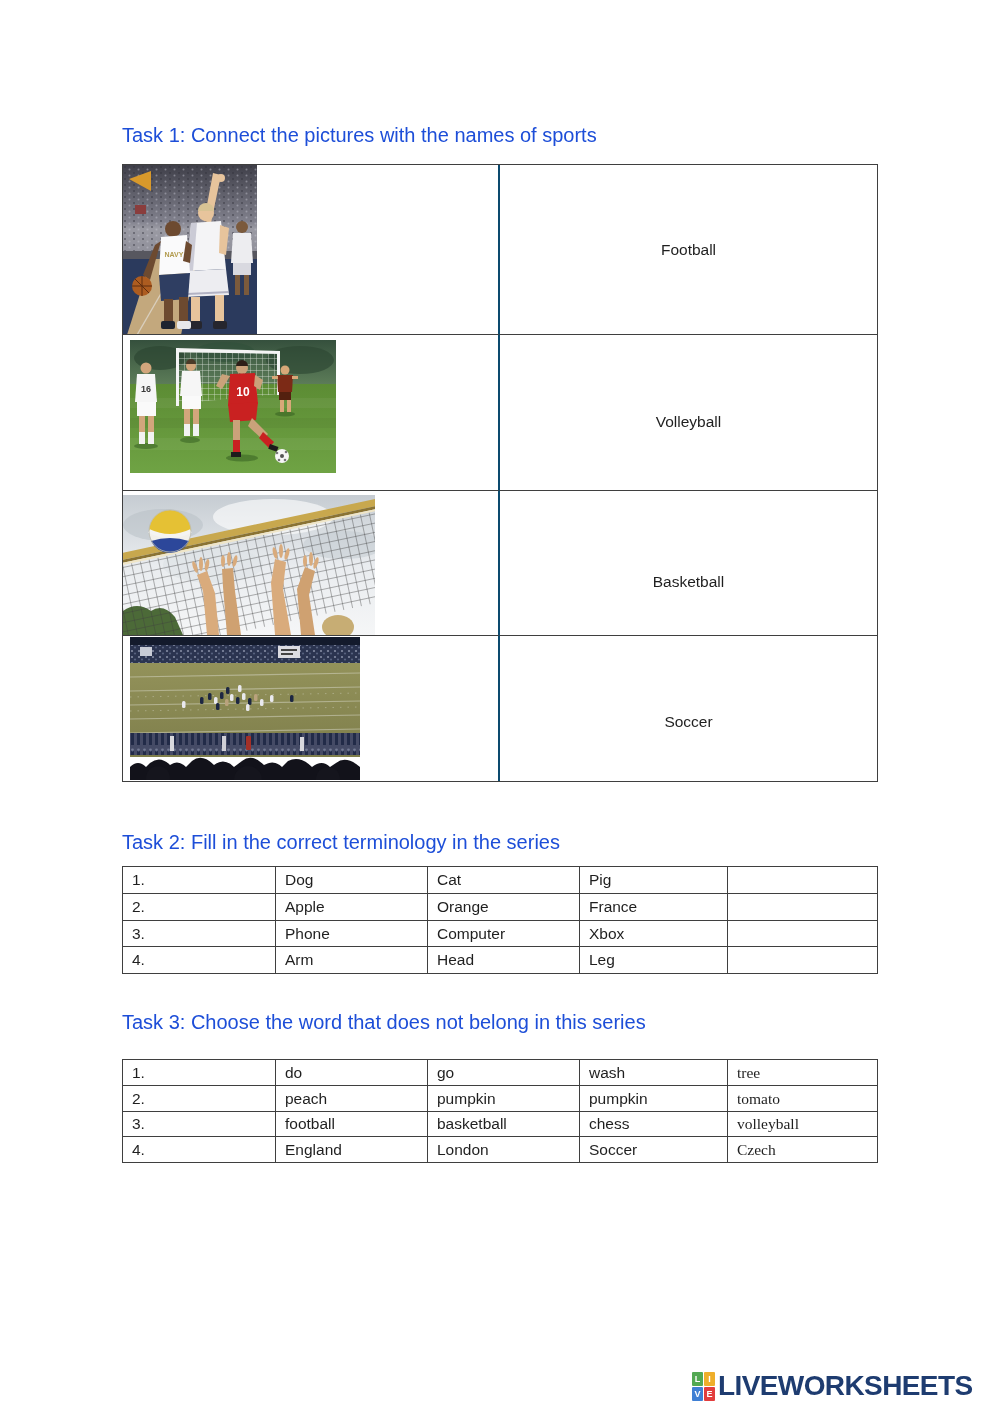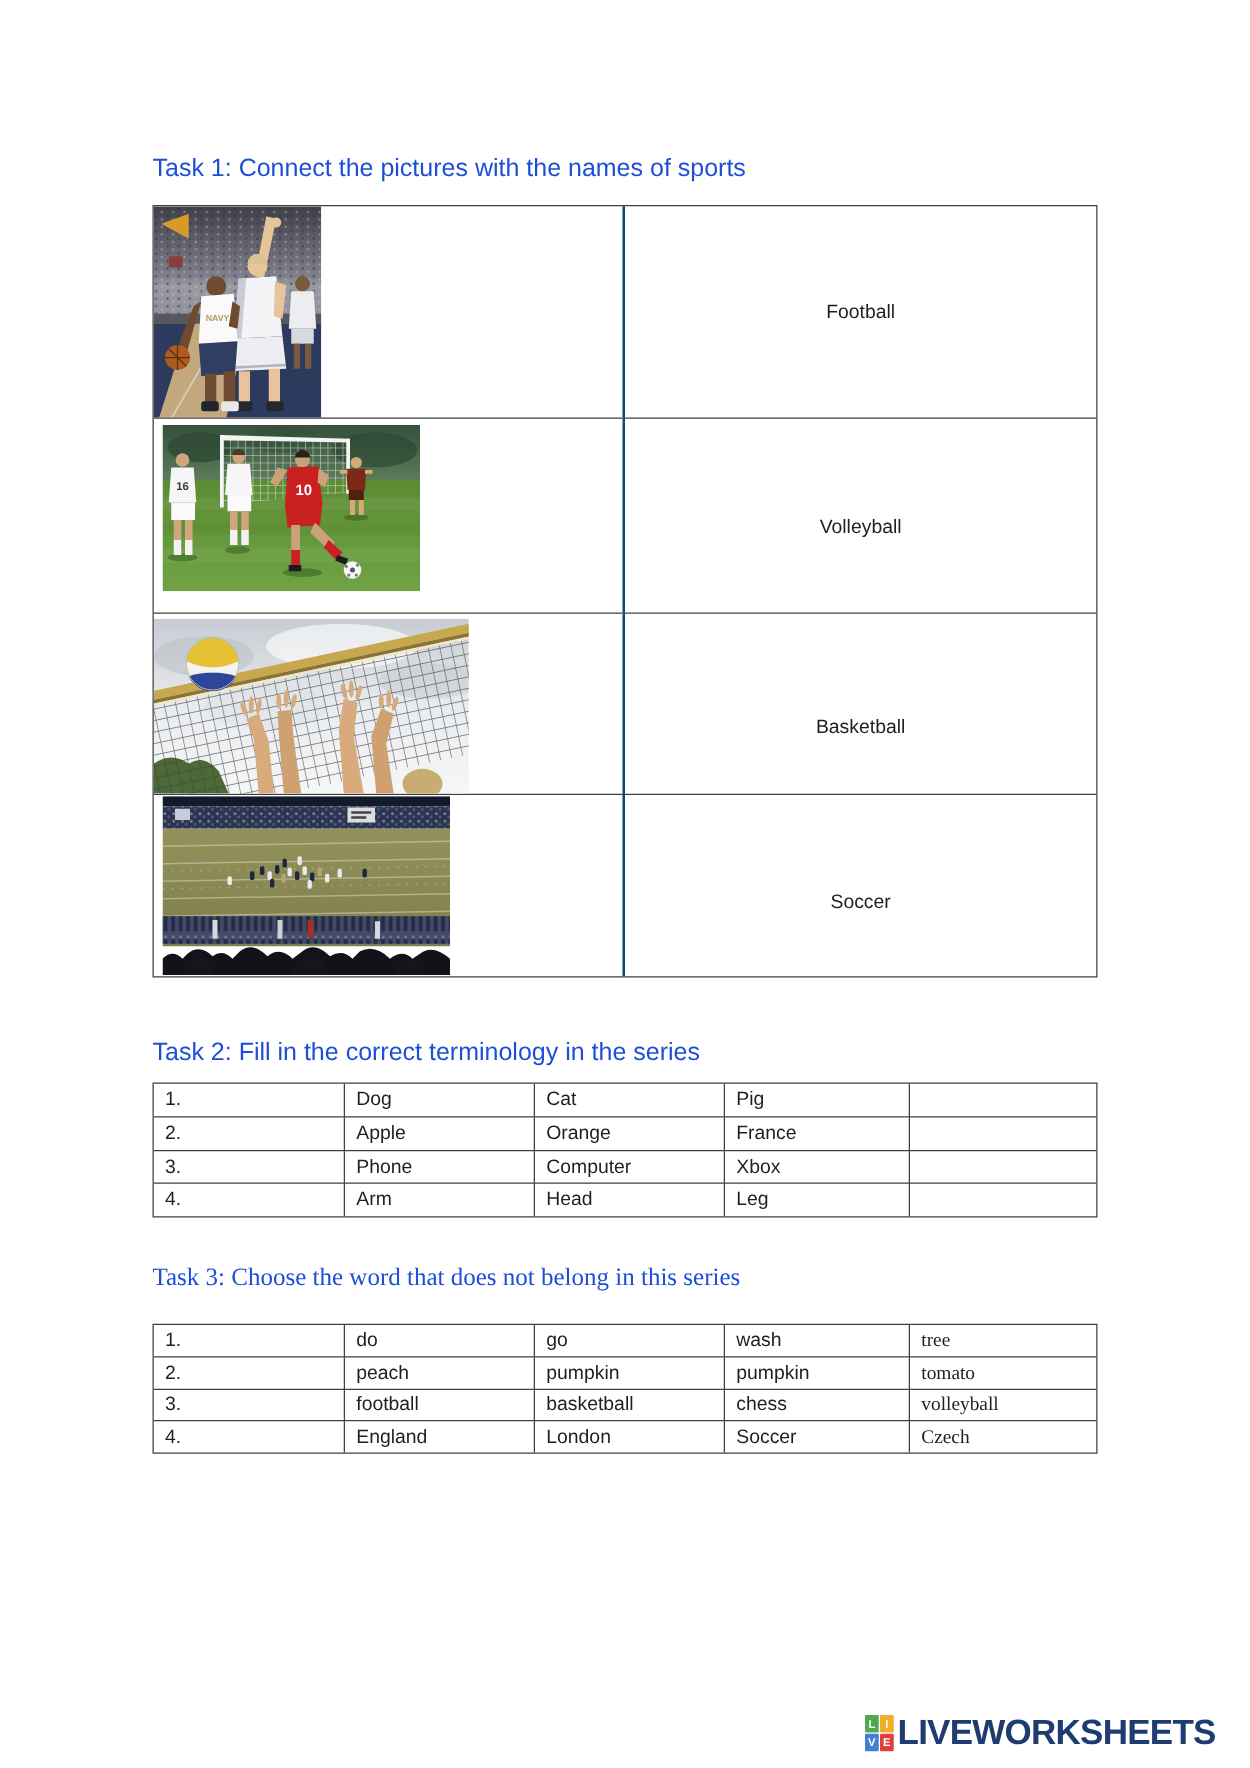--- a/index.html
+++ b/index.html
@@ -1,21 +1,21 @@
 <!DOCTYPE html>
 <html><head>
 <meta charset="utf-8">
 <style>
   html,body{margin:0;padding:0;background:#ffffff;}
   body{width:1000px;height:1414px;position:relative;overflow:hidden;
        font-family:"Liberation Sans","DejaVu Sans",sans-serif;color:#1f1f1f;}
   .heading{position:absolute;left:122px;font-size:20px;letter-spacing:0;color:#1d4ed8;white-space:nowrap;}
   #t1-title{top:124px;}
   #t2-title{top:831px;}
-  #t3-title{top:1011px;font-family:Liberation Serif, serif;}
+  #t3-title{top:1011px;}
 
   
   .grid1{position:absolute;left:122px;top:164px;width:756px;box-sizing:border-box;
          border:1px solid #3f3f3f;display:grid;
          grid-template-columns:377px 377px;
          grid-template-rows:170px 156px 145px 145px;background:#fff;}
   .g1c{box-sizing:border-box;border-right:2px solid #0c4a6e;border-bottom:1px solid #3f3f3f;position:relative;overflow:hidden;}
   .g1c.lastcol{border-right:none;}
   .g1c.lastrow{border-bottom:none;}
   .wordcell{display:flex;align-items:center;justify-content:center;font-size:15.5px;}

